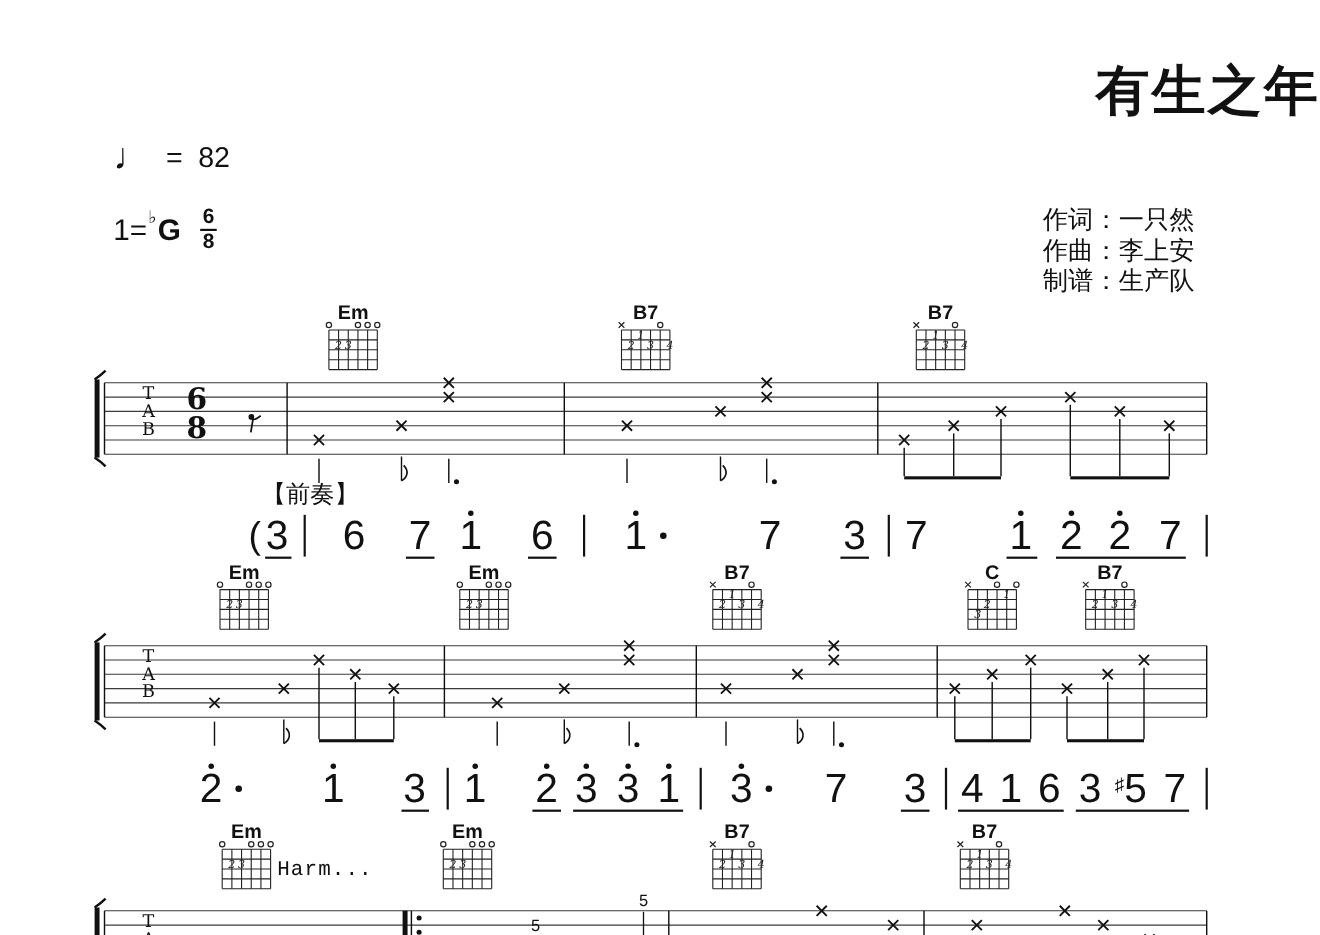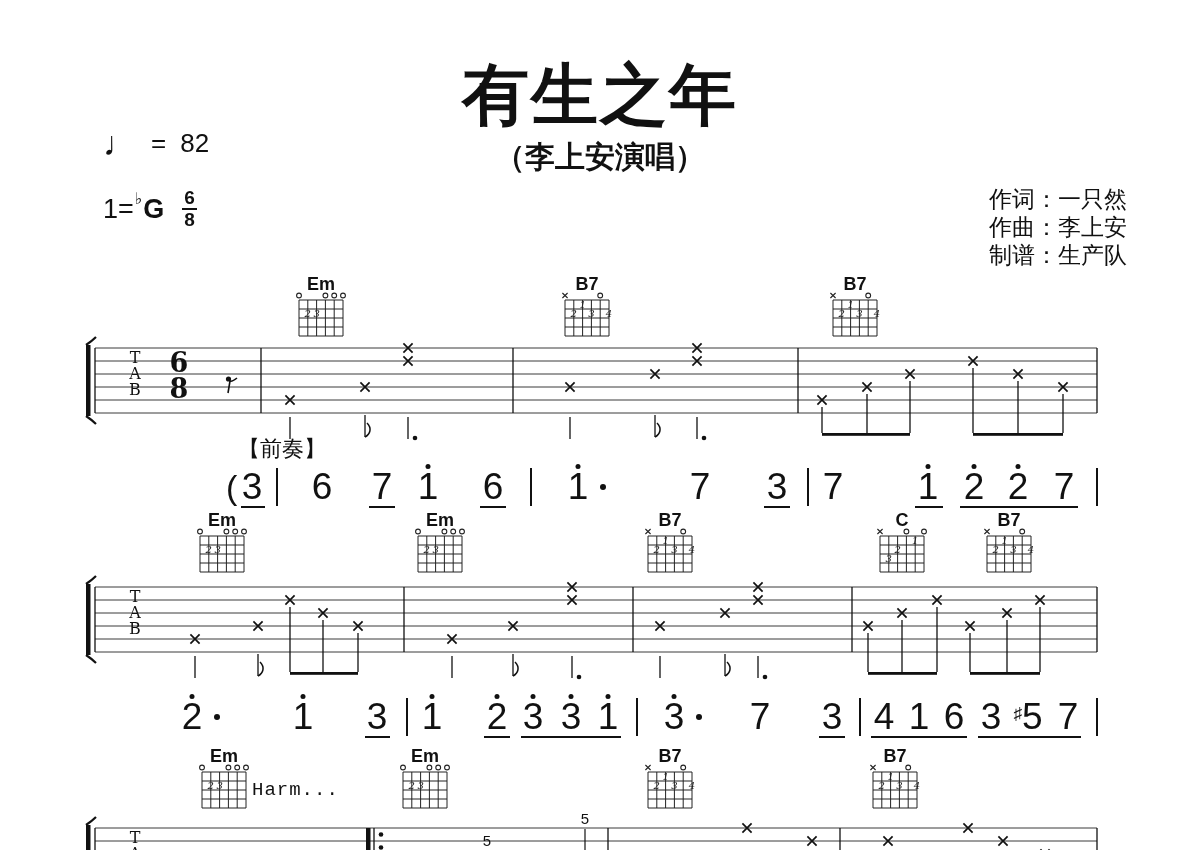--- a/index.html
+++ b/index.html
@@ -1,52 +1,51 @@
 <!DOCTYPE html>
 <html><head>
 <meta charset="utf-8">
 <style>
   html,body{margin:0;padding:0;background:#fff;}
   #page{position:relative;width:1200px;height:850px;background:#ffffff;overflow:hidden;
         font-family:"Liberation Sans",sans-serif;color:#111;}
   .abs{position:absolute;}
-  .title{top:50px;left:0;width:100%;text-align:center;font-size:67px;font-weight:700;letter-spacing:2px;}
+  .title{top:50px;left:0;width:100%;text-align:right;font-size:49px;font-weight:700;letter-spacing:2px;}
   .subtitle{top:137px;left:0;width:100%;text-align:center;font-size:30px;font-weight:700;}
   .tempo{top:124px;left:103px;display:flex;align-items:center;font-size:26px;}
   .tempo .glyph{font-size:34px;margin-right:14px;}
   .tempo .eq{margin-right:14px;}
   .keyline{top:188px;left:103px;display:flex;align-items:center;font-size:27px;}
   .keyline .flat{font-size:16px;position:relative;top:-11px;margin:0 1px;}
   .keyline .tonic{font-weight:700;}
   .frac{display:inline-flex;flex-direction:column;align-items:center;margin-left:18px;
         font-size:19px;font-weight:700;line-height:20px;}
   .frac .num{border-bottom:2px solid #111;padding:0 2px;}
   .tuning{top:238px;left:103px;font-size:23px;}
-  .credits{top:185px;left:989px;font-size:23px;line-height:28px;}
+  .credits{top:185px;left:948px;font-size:23px;line-height:28px;}
   .intro-label{top:434px;left:238px;font-size:22px;}
   .harm-label{top:779px;left:252px;font-size:19px;font-family:"Liberation Mono",monospace;letter-spacing:1px;}
   
   .jp-note{position:absolute;width:34px;height:48px;line-height:48px;text-align:center;
            font-size:37px;font-family:"Liberation Sans",sans-serif;}
   .jp-oct{position:absolute;top:1px;left:50%;transform:translateX(-50%);width:5px;height:5px;
           border-radius:50%;background:#111;}
   .jp-dotafter{position:absolute;right:-11px;top:21px;width:6px;height:6px;border-radius:50%;background:#111;}
   .jp-sharp{font-size:17px;position:relative;top:-10px;margin-right:0px;}
   .jp-bar{position:absolute;width:2px;height:38px;background:#111;}
   .jp-ul{position:absolute;height:2px;background:#111;}
   .jp-paren{position:absolute;font-size:34px;height:48px;line-height:48px;}
   svg text{user-select:none;}
 </style>
 </head>
 <body>
 
 <div id="page">
 
   <div class="abs title">有生之年</div>
-  <div class="abs subtitle">（李上安演唱）</div>
 
   <div class="abs tempo">
     <span class="glyph">♩</span>
     <span class="eq">=</span>
     <span>82</span>
   </div>
 
   <div class="abs keyline">
     <span>1=</span>
       <span class="flat">♭</span>

